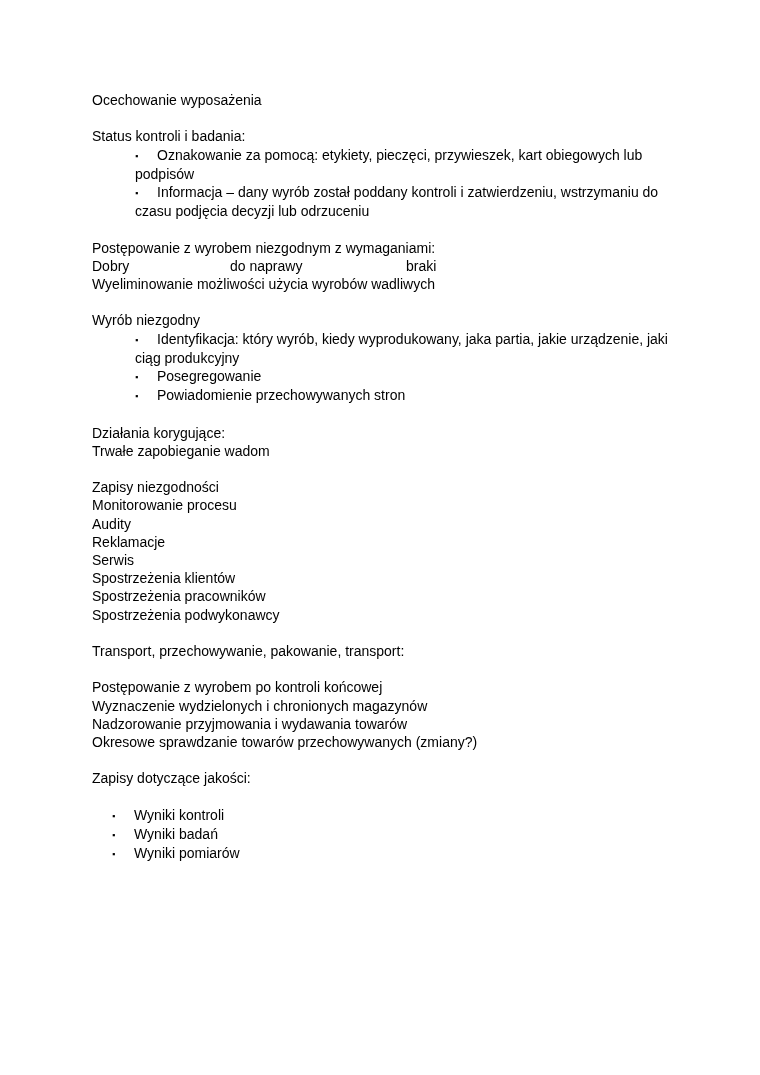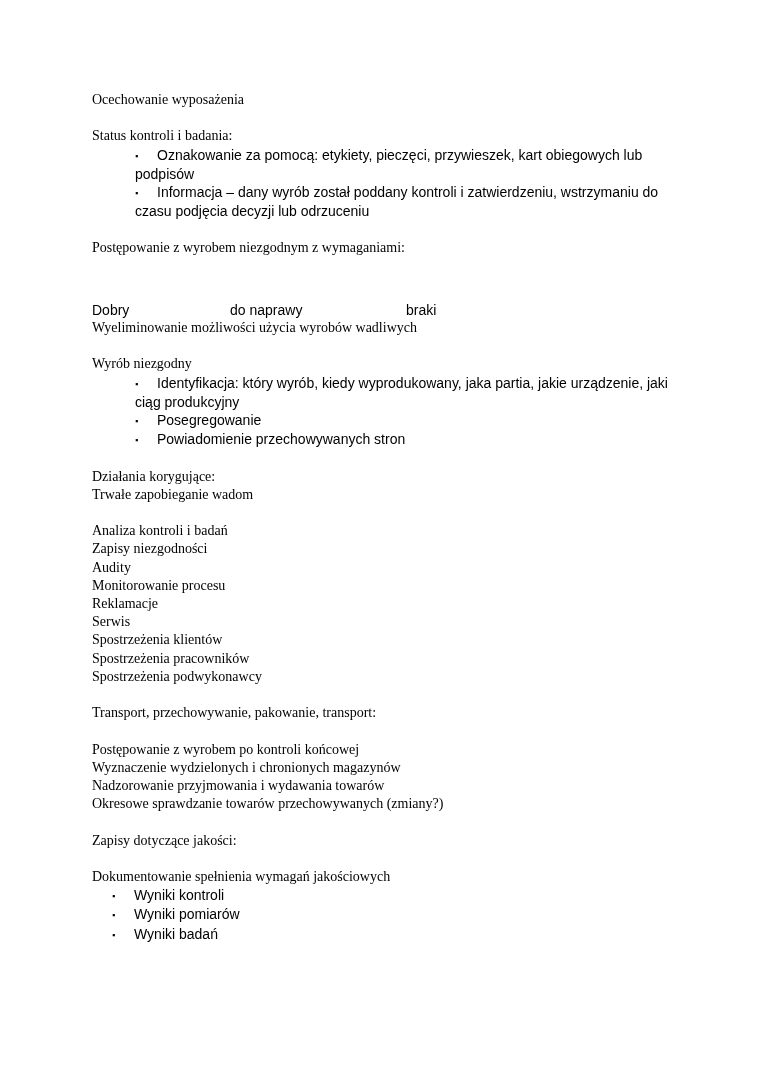--- a/index.html
+++ b/index.html
@@ -19,32 +19,32 @@
     overflow: hidden;
   }
   .doc-content {
     position: absolute;
     left: 92px;
     top: 91px;
     width: 582px;
     font-size: 14px;
     line-height: 18.2px;
   }
-  .para { min-height: 18.2px; font-family: Liberation Serif, serif; }
+  .para { min-height: 18.2px; }
   .blank { height: 18.2px; }
   .bullet { padding-left: 43px; }
   .bullet.level-1 { padding-left: 20px; }
   .bullet-marker {
     display: inline-block;
     width: 22px;
     font-size: 9px;
     vertical-align: 1px;
   }
   .columns-row { display: flex; min-height: 18.2px; }
-  .columns-row .col { white-space: nowrap; margin-top: 44px; }
+  .columns-row .col { white-space: nowrap; }
   .columns-row .col-0 { width: 138px; }
   .columns-row .col-1 { width: 176px; }
 </style>
 </head>
 <body>
 
 <div class="doc-page">
   <div class="doc-content">
       <p class="para">Ocechowanie wyposażenia</p>
       <div class="blank"></div>
@@ -61,37 +61,35 @@
       <p class="para">Wyeliminowanie możliwości użycia wyrobów wadliwych</p>
       <div class="blank"></div>
       <p class="para">Wyrób niezgodny</p>
       <div class="bullet level-2"><span class="bullet-marker">▪</span><span class="bullet-text">Identyfikacja: który wyrób, kiedy wyprodukowany, jaka partia, jakie urządzenie, jaki ciąg produkcyjny</span></div>
       <div class="bullet level-2"><span class="bullet-marker">▪</span><span class="bullet-text">Posegregowanie</span></div>
       <div class="bullet level-2"><span class="bullet-marker">▪</span><span class="bullet-text">Powiadomienie przechowywanych stron</span></div>
       <div class="blank"></div>
       <p class="para">Działania korygujące:</p>
       <p class="para">Trwałe zapobieganie wadom</p>
       <div class="blank"></div>
-      <p class="para">Analiza kontroli i badań</p>
       <p class="para">Zapisy niezgodności</p>
+      <p class="para">Monitorowanie procesu</p>
       <p class="para">Audity</p>
-      <p class="para">Monitorowanie procesu</p>
       <p class="para">Reklamacje</p>
       <p class="para">Serwis</p>
       <p class="para">Spostrzeżenia klientów</p>
       <p class="para">Spostrzeżenia pracowników</p>
       <p class="para">Spostrzeżenia podwykonawcy</p>
       <div class="blank"></div>
       <p class="para">Transport, przechowywanie, pakowanie, transport:</p>
       <div class="blank"></div>
       <p class="para">Postępowanie z wyrobem po kontroli końcowej</p>
       <p class="para">Wyznaczenie wydzielonych i chronionych magazynów</p>
       <p class="para">Nadzorowanie przyjmowania i wydawania towarów</p>
       <p class="para">Okresowe sprawdzanie towarów przechowywanych (zmiany?)</p>
       <div class="blank"></div>
       <p class="para">Zapisy dotyczące jakości:</p>
       <div class="blank"></div>
-      <p class="para">Dokumentowanie spełnienia wymagań jakościowych</p>
       <div class="bullet level-1"><span class="bullet-marker">▪</span><span class="bullet-text">Wyniki kontroli</span></div>
+      <div class="bullet level-1"><span class="bullet-marker">▪</span><span class="bullet-text">Wyniki badań</span></div>
       <div class="bullet level-1"><span class="bullet-marker">▪</span><span class="bullet-text">Wyniki pomiarów</span></div>
-      <div class="bullet level-1"><span class="bullet-marker">▪</span><span class="bullet-text">Wyniki badań</span></div>
     </div>
 </div>
 
 </body></html>

